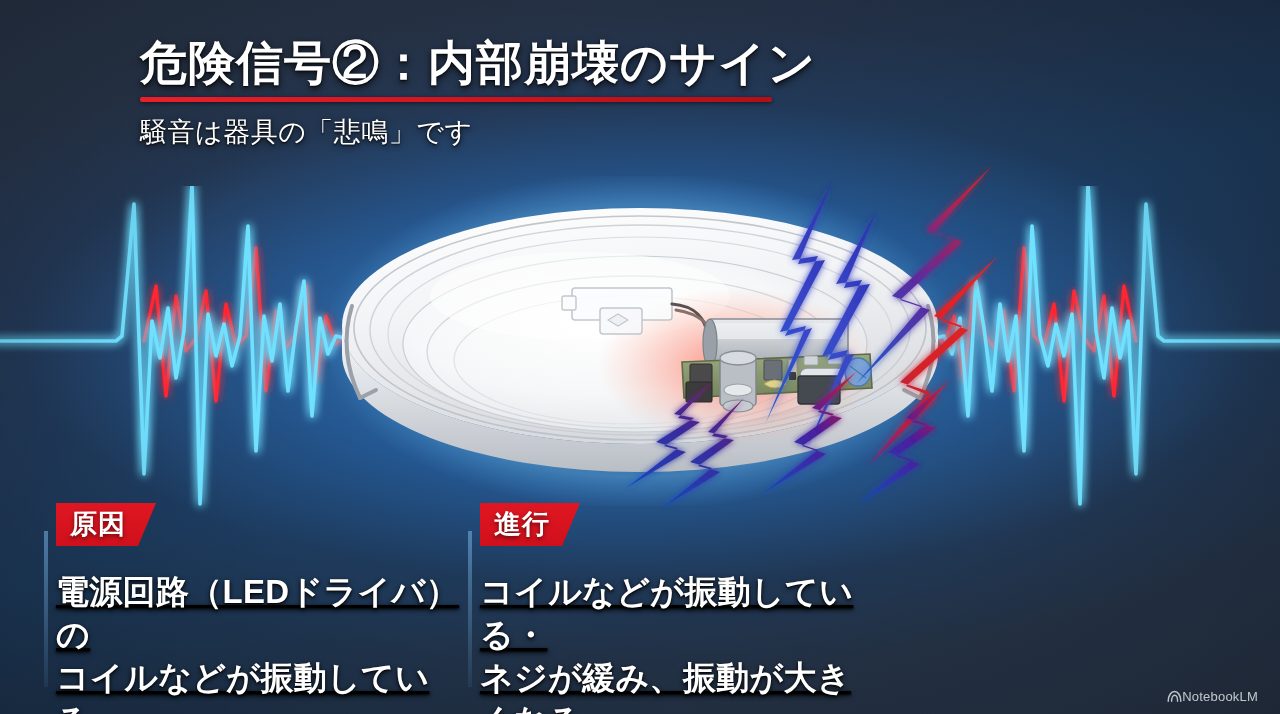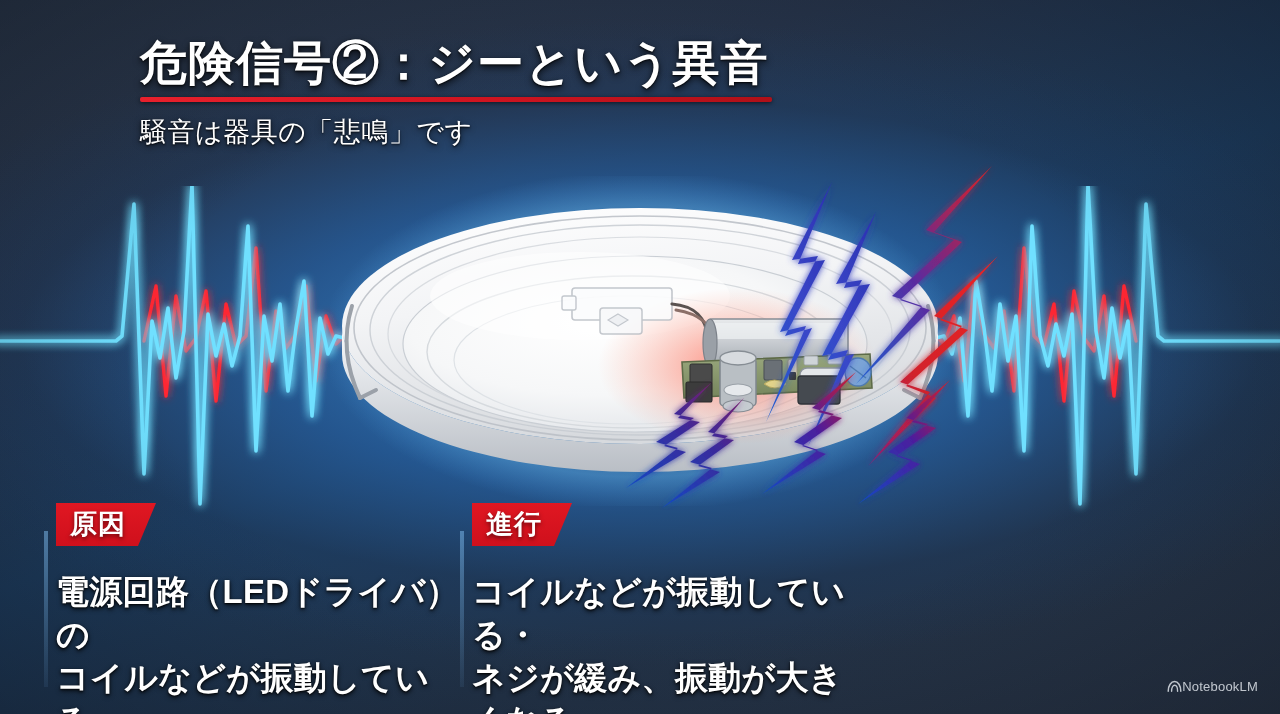--- a/index.html
+++ b/index.html
@@ -48,21 +48,21 @@
   .wave.left  { left:-6px; }
   .wave.right { right:-6px; }
   
   .fixture { position:absolute; left:330px; top:176px; width:620px; height:330px; }
   
   .bolts { position:absolute; left:600px; top:160px; width:400px; height:360px; pointer-events:none; }
   .bolts2 { position:absolute; left:620px; top:370px; width:340px; height:140px; pointer-events:none; }
   
   .panels {
     position:absolute; left:0; top:503px; width:1280px; height:190px;
-    display:flex; gap:8px;
+    display:flex; gap:16px;text-decoration:underline;
   }
   .panel { position:relative; padding-left:12px; }
   .panel:nth-child(1){ width:416px; margin-left:44px; }
   .panel:nth-child(2){ width:400px; margin-left:-8px; }
   .panel:nth-child(3){ width:380px; margin-left:-2px; }
   .panel::before {
     content:""; position:absolute; left:0; top:28px; bottom:6px; width:4px;
     background:linear-gradient(180deg, rgba(120,180,230,0.55), rgba(90,140,190,0.12));
   }
   .tag {
@@ -76,21 +76,21 @@
   }
   .body-text {
     margin-top:25px; color:#ffffff;
     font-size:33px; font-weight:700; line-height:1.30;
     letter-spacing:0.3px;
     text-shadow:0 2px 5px rgba(0,0,0,0.8), 0 1px 2px rgba(0,0,0,0.85);
     white-space:pre-line;
   }
   
   .watermark {
-    position:absolute; right:22px; bottom:20px;
+    position:absolute; right:22px; bottom:10px;
     display:flex; align-items:center; 
     color:#e3e8ee; font-size:13px; opacity:0.82;
     letter-spacing:0.2px;
   }
 </style>
 </head>
 <body>
 
 <div id="slide">
 
@@ -312,21 +312,21 @@
     </defs>
     <path filter="url(#boltGlow2)" d="M92,12 L58,48 L80,52 L44,76 L66,82 L6,118 L58,78 L36,72 L74,48 L54,44 Z" fill="url(#lbg1)"></path>
     <path filter="url(#boltGlow2)" d="M124,28 L92,66 L114,70 L78,96 L100,102 L42,138 L92,98 L70,92 L108,66 L88,62 Z" fill="url(#lbg1)"></path>
     <path filter="url(#boltGlow2)" d="M236,2 L198,42 L222,48 L182,76 L206,84 L142,124 L198,80 L174,72 L214,44 L192,38 Z" fill="url(#lbg2)"></path>
     <path filter="url(#boltGlow2)" d="M330,10 L292,52 L316,58 L276,86 L300,94 L238,134 L292,90 L268,82 L308,54 L286,48 Z" fill="url(#lbg2)"></path>
   </svg>
 
   <div class="vignette"></div>
 
   <div class="header">
-    <div class="title">危険信号②：ジーという異音</div>
+    <div class="title">危険信号②：内部崩壊のサイン</div>
     <div class="title-rule"></div>
     <div class="subtitle">騒音は器具の「悲鳴」です</div>
   </div>
 
   <div class="panels">
 
     <div class="panel">
       <div class="tag">原因</div>
       <div class="body-text">電源回路（LEDドライバ）の
 コイルなどが振動している

